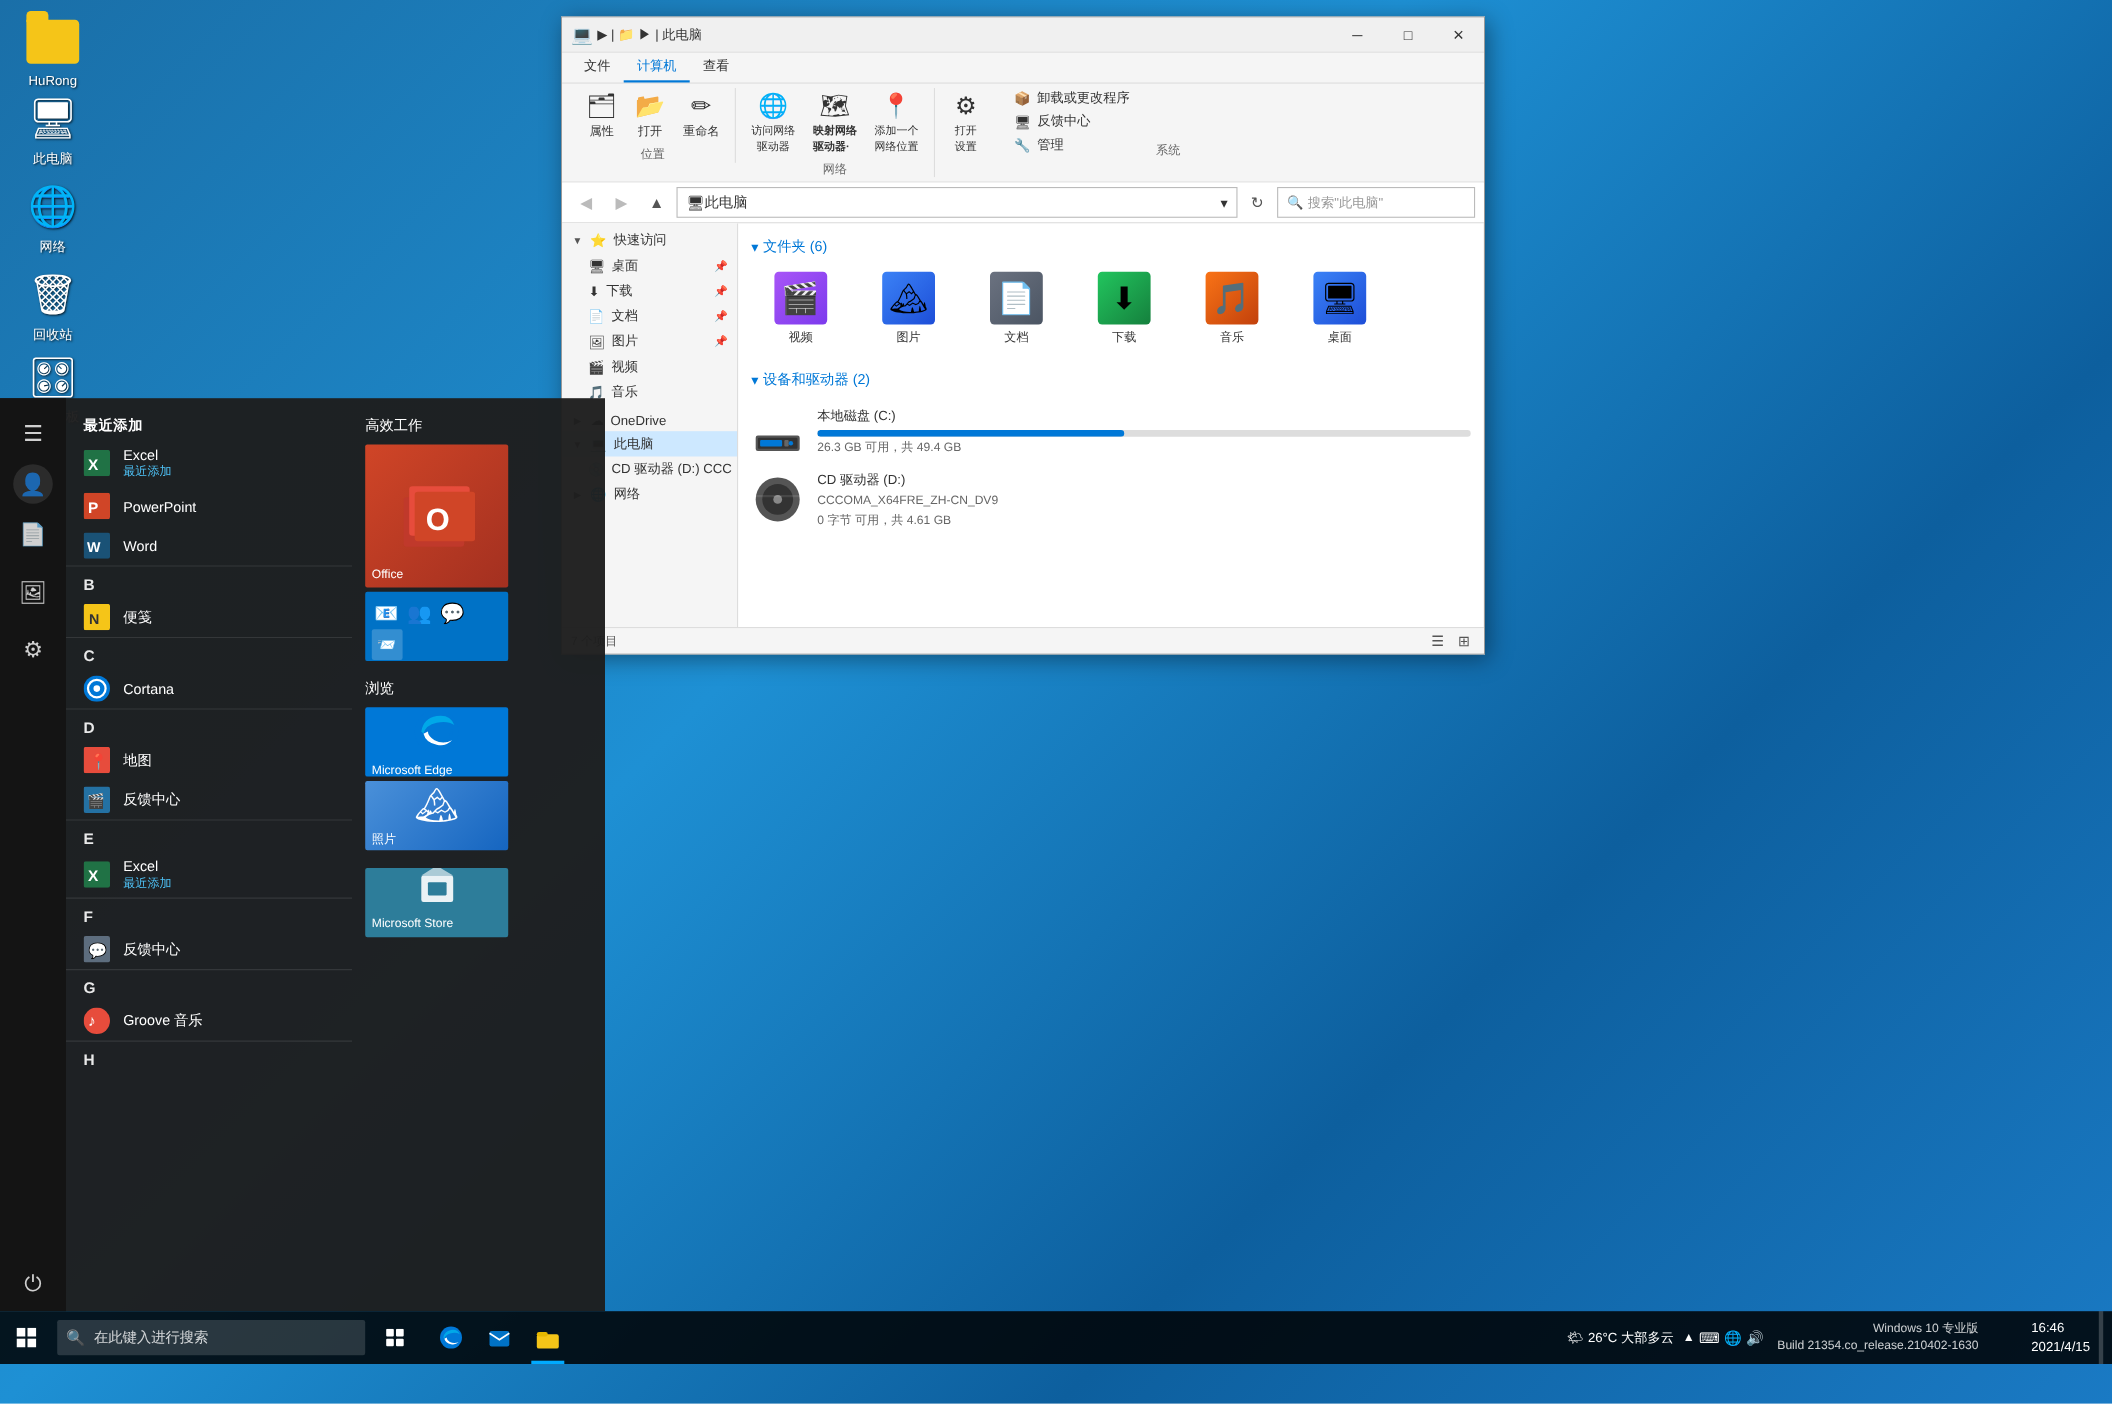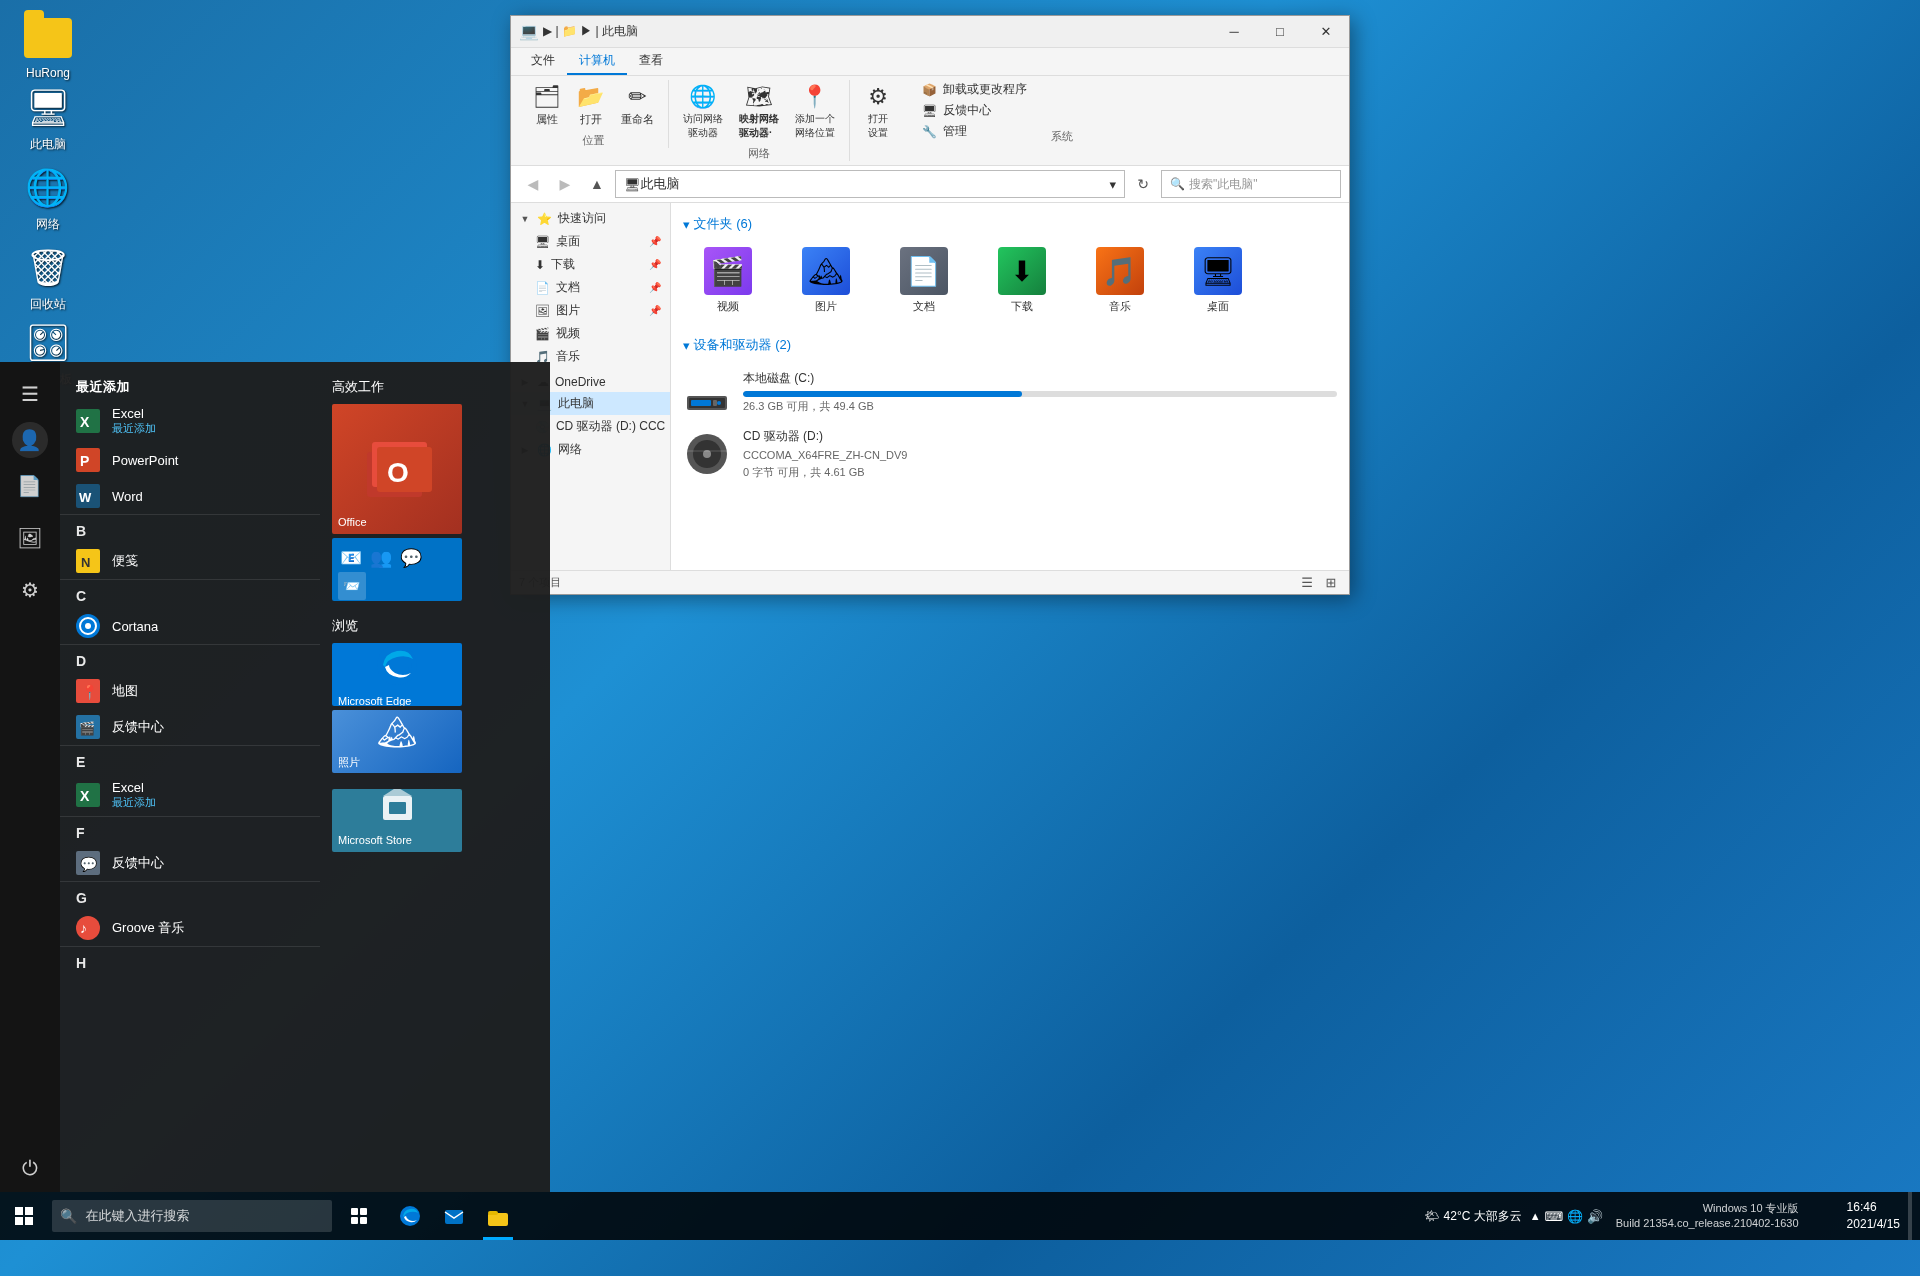--- a/index.html
+++ b/index.html
@@ -1169,21 +1169,21 @@
         <svg width="22" height="22" viewBox="0 0 22 22">
           <rect x="1" y="8" width="20" height="13" rx="2" fill="#f5c518"></rect>
           <rect x="1" y="6" width="10" height="4" rx="2" fill="#e6b800"></rect>
         </svg>
       </div>
     </div>
 
     <div class="taskbar-right">
       <div class="taskbar-weather">
         <span>🌤</span>
-        <span>42°C 大部多云</span>
+        <span>26°C 大部多云</span>
       </div>
 
       <div class="taskbar-sys-icons">
         <span style="font-size:11px;">▲</span>
         <span style="font-size:13px;">⌨</span>
         <span style="font-size:13px;">🌐</span>
         <span style="font-size:13px;">🔊</span>
       </div>
 
       <div class="win-build">

